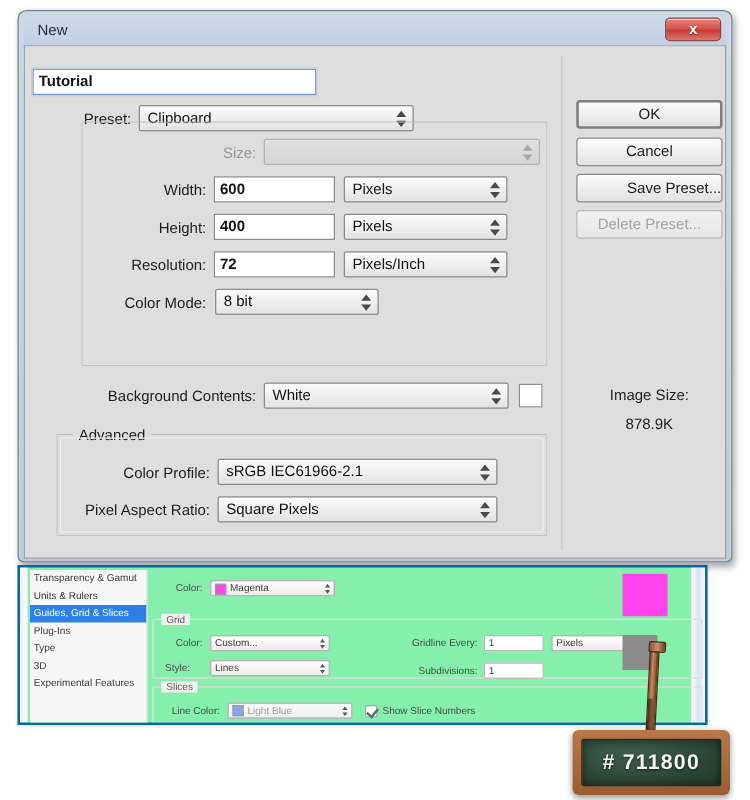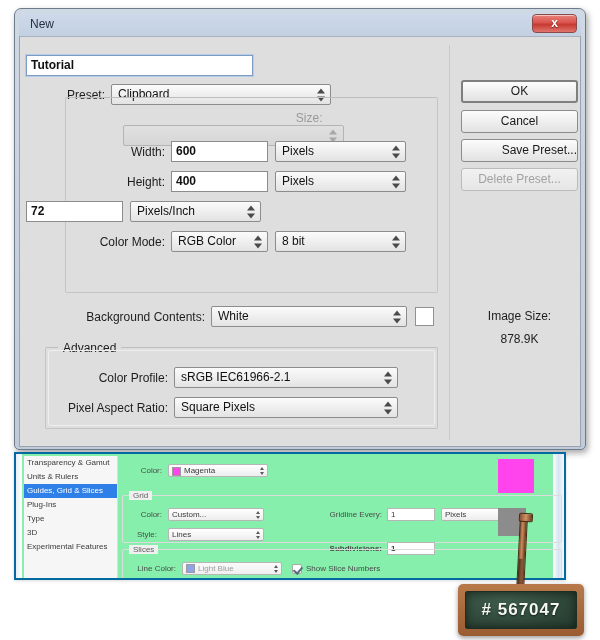--- a/index.html
+++ b/index.html
@@ -284,21 +284,21 @@
           <span>Clipboard</span>
           <span class="spin">
               <i class="up"></i>
               <i class="dn"></i>
             </span>
         </div>
       </div>
 
       <div class="group" style="left:45px; top:60px; width:373px; height:196px;"></div>
 
-      <div class="row" style="left:0; top:74px; width:420px;flex-direction:column;">
+      <div class="row" style="left:0; top:74px; width:420px;">
         <div class="lbl dim" style="width:185px;">Size:</div>
         <div class="combo dim" style="width:221px; margin-left:6px;">
           <span></span>
           <span class="spin">
               <i class="up"></i>
               <i class="dn"></i>
             </span>
         </div>
       </div>
 
@@ -320,39 +320,33 @@
         <div class="combo" style="width:131px; margin-left:7px;">
           <span>Pixels</span>
           <span class="spin">
               <i class="up"></i>
               <i class="dn"></i>
             </span>
         </div>
       </div>
 
       <div class="row" style="left:0; top:164px; width:425px;">
+        <div class="lbl" style="width:145px;">Resolution:</div>
         <div class="txtfield" style="width:97px; margin-left:6px;">72</div>
         <div class="combo" style="width:131px; margin-left:7px;">
           <span>Pixels/Inch</span>
           <span class="spin">
               <i class="up"></i>
               <i class="dn"></i>
             </span>
         </div>
       </div>
 
       <div class="row" style="left:0; top:194px; width:425px;">
         <div class="lbl" style="width:145px;">Color Mode:</div>
-        <div class="combo" style="width:97px; margin-left:6px;">
-          <span>RGB Color</span>
-          <span class="spin">
-              <i class="up"></i>
-              <i class="dn"></i>
-            </span>
-        </div>
         <div class="combo" style="width:131px; margin-left:7px;">
           <span>8 bit</span>
           <span class="spin">
               <i class="up"></i>
               <i class="dn"></i>
             </span>
         </div>
       </div>
 
       <div class="row" style="left:0; top:269px; width:430px;">
@@ -444,21 +438,21 @@
         <div class="pcombo" style="width:96px; margin-left:6px;">
           <span>Custom...</span>
           <span class="pspin">
               <i class="up"></i>
               <i class="dn"></i>
             </span>
         </div>
       </div>
 
       <div class="prow" style="left:12px; top:74px;">
-        <div class="plbl" style="width:30px; text-align:center;">Style:</div>
+        <div class="plbl" style="width:30px; text-align:left;">Style:</div>
         <div class="pcombo" style="width:96px; margin-left:6px;">
           <span>Lines</span>
           <span class="pspin">
               <i class="up"></i>
               <i class="dn"></i>
             </span>
         </div>
       </div>
 
       <div class="prow" style="left:190px; top:54px;">
@@ -466,21 +460,21 @@
         <div class="ptxt" style="width:48px; margin-left:5px;">1</div>
         <div class="pcombo" style="width:68px; margin-left:6px;">
           <span>Pixels</span>
           <span class="pspin">
               <i class="up"></i>
               <i class="dn"></i>
             </span>
         </div>
       </div>
 
-      <div class="prow" style="left:190px; top:88px;font-weight:bold;">
+      <div class="prow" style="left:190px; top:76px;">
         <div class="plbl" style="width:72px; text-align:right;">Subdivisions:</div>
         <div class="ptxt" style="width:48px; margin-left:5px;">1</div>
       </div>
 
       <div class="pgroup" style="left:2px; top:95px; width:440px; height:30px;">
         <div class="pgroup-legend">Slices</div>
       </div>
 
       <div class="prow" style="left:2px; top:108px;">
         <div class="plbl" style="width:54px; text-align:right;">Line Color:</div>
@@ -503,17 +497,17 @@
 
   <div class="bigswatch magenta"></div>
   <div class="bigswatch gray"></div>
 
   <div class="stick">
     <div class="stick-dark"></div>
   </div>
 
   <div class="board">
     <div class="board-inner">
-      <div class="board-text"># 567047</div>
+      <div class="board-text"># 711800</div>
     </div>
   </div>
 
 </div>
 
 </body></html>

